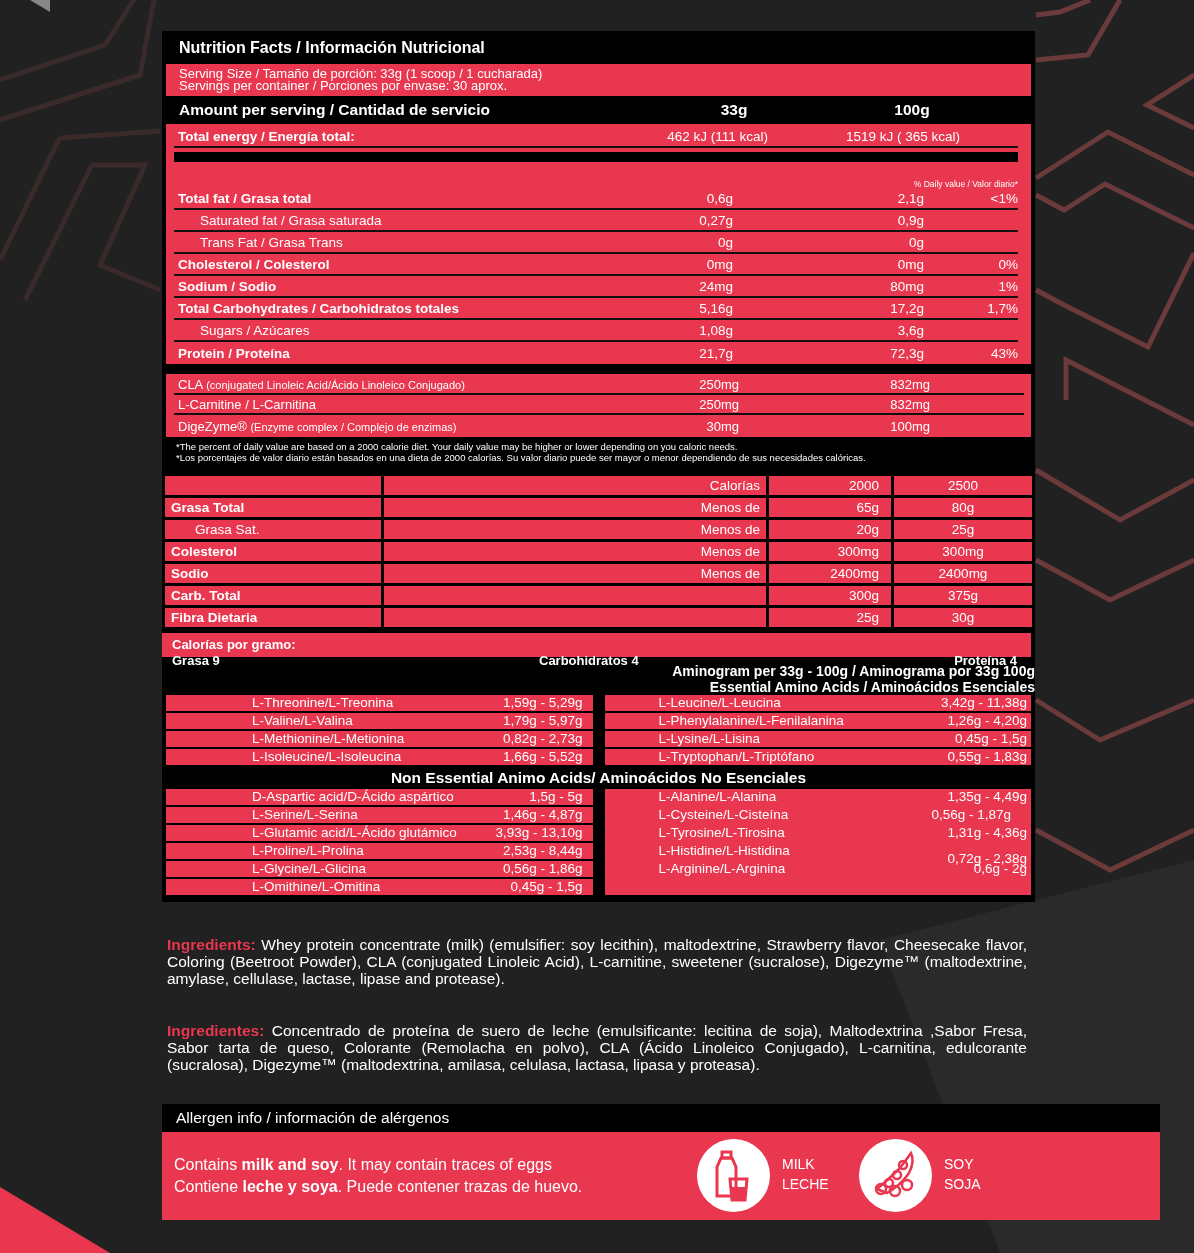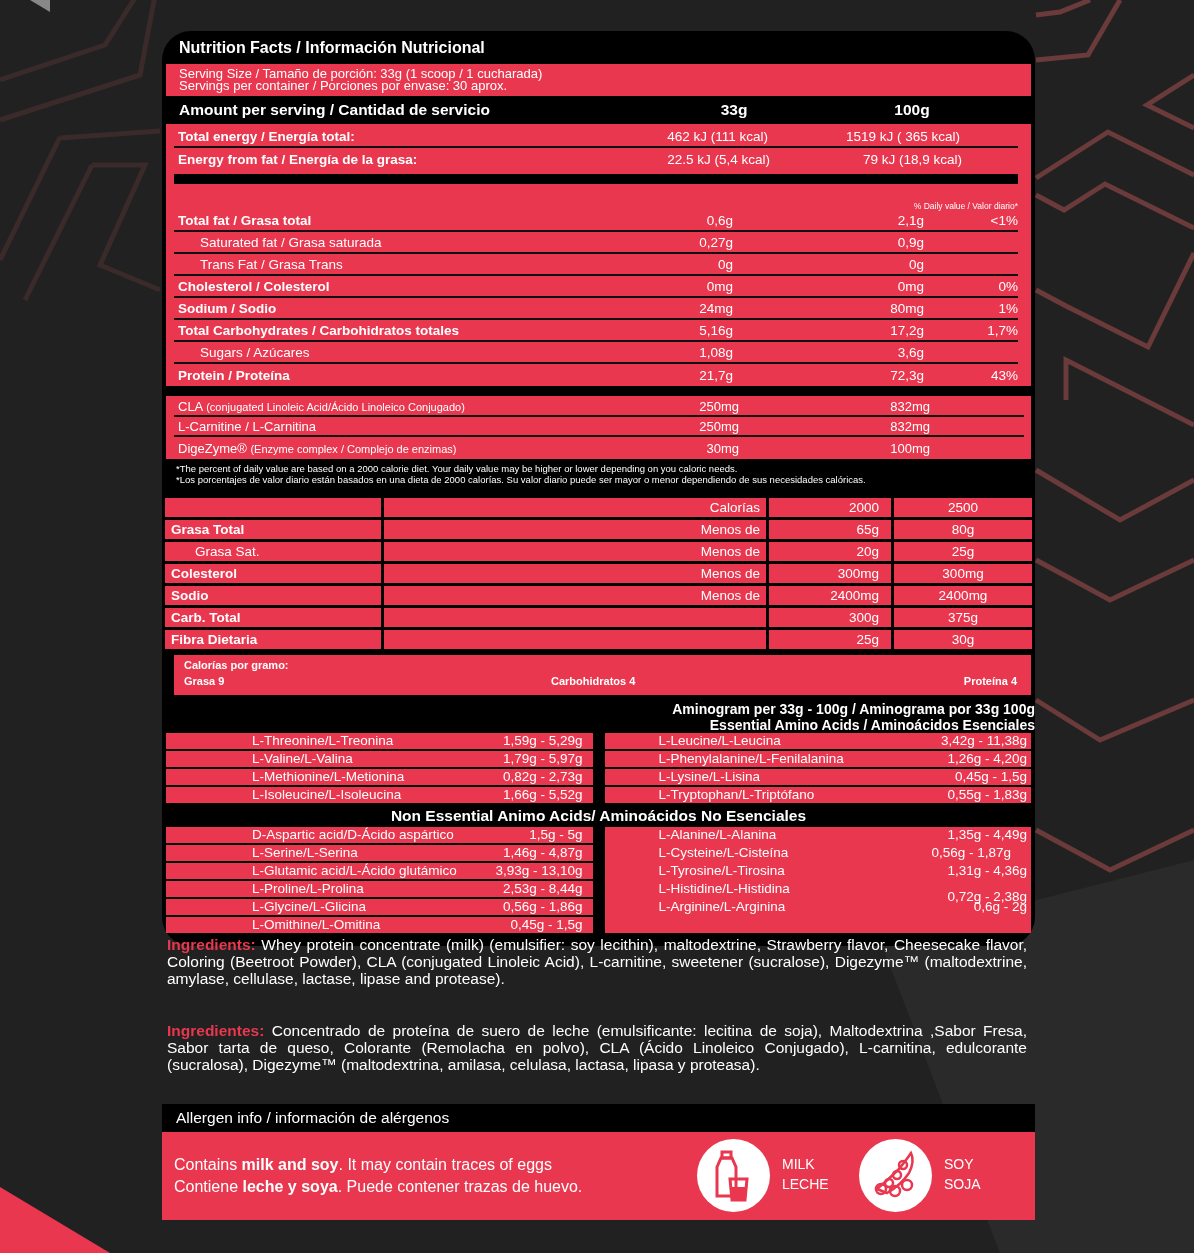--- a/index.html
+++ b/index.html
@@ -32,35 +32,35 @@
   .sline .v1{position:absolute;right:285px;}
   .sline .v2{position:absolute;right:94px;}
   .foot{font-size:9.5px;padding:4px 0 0 14px;height:36px;box-sizing:border-box;line-height:11px;}
   table.dv{border-collapse:separate;border-spacing:3px;width:873px;margin:0;}
   table.dv td{background:#e8374e;height:19px;font-size:13.5px;padding:0 6px;}
   table.dv td.lbl{width:180px;font-weight:bold;}
   table.dv td.lbl.ind{padding-left:30px;font-weight:normal;}
   table.dv td.mid{text-align:right;}
   table.dv td.n{width:104px;text-align:right;padding-right:12px;}
   table.dv td.n2{width:126px;text-align:center;}
-  .cpg{margin:3px 4px 0 12px;height:40px;position:relative;font-size:11px;font-weight:bold;}
+  .cpg{margin:3px 4px 0 0;height:24px;position:relative;font-size:13px;font-weight:bold;}
   .cpg .a{position:absolute;left:10px;top:4px;}
   .cpg .b{position:absolute;left:10px;top:20px;}
   .cpg .c{position:absolute;left:377px;top:20px;}
   .cpg .d{position:absolute;right:14px;top:20px;}
   .amino-h{text-align:right;font-weight:bold;font-size:14px;line-height:16px;padding-top:6px;}
   .agrid{display:flex;gap:12px;padding:0 4px 0 4px;}
   .acol{flex:1;}
   .aline{height:16px;margin-bottom:2px;position:relative;font-size:13.5px;line-height:16px;}
   .aline .n{position:absolute;left:86px;}
   .aline .v{position:absolute;right:10px;}
   .ne-h{text-align:center;font-weight:bold;font-size:15.5px;height:22px;line-height:22px;}
   .ingr{position:absolute;left:167px;width:860px;font-size:15.5px;line-height:17px;text-align:justify;z-index:1;color:#fff;}
   .ingr .k{color:#e8374e;font-weight:bold;}
-  .allergen{position:absolute;left:162px;top:1104px;width:873px;z-index:1;}
+  .allergen{position:absolute;left:162px;top:1104px;width:998px;z-index:1;}
   .al-h{background:#000;height:28px;line-height:28px;padding-left:14px;font-size:15.5px;}
   .al-b{background:#e8374e;height:88px;position:relative;}
   .al-t{position:absolute;left:12px;top:22px;font-size:16px;line-height:22px;}
   .circ{position:absolute;width:73px;height:73px;border-radius:50%;background:#fff;top:7px;}
   .al-lbl{position:absolute;font-size:14px;line-height:20px;top:22px;}
 </style>
 </head>
 <body>
 
 <svg class="bg" viewBox="0 0 1194 1253">
@@ -85,42 +85,37 @@
     <polyline points="1036,700 1100,740 1194,700"></polyline>
     <polyline points="1036,830 1110,870 1194,830"></polyline>
     <polyline points="1036,960 1130,1000 1194,960"></polyline>
   </g>
   <polygon points="30,0 50,0 50,12" fill="#888"></polygon>
   <polygon points="0,1187 0,1253 110,1253" fill="#e8374e"></polygon>
   <polygon points="880,940 1194,860 1194,1253 1000,1253" fill="#2a2a2a"></polygon>
 </svg>
 
 <div class="panel">
-  <div class="blk" style="padding-bottom:9px;border-radius:29px;">
+  <div class="blk" style="padding-bottom:3px;">
     <div class="row hdr1">Nutrition Facts / Información Nutricional</div>
     <div class="red serv">
       <div>Serving Size / Tamaño de porción: 33g (1 scoop / 1 cucharada)</div>
       <div>Servings per container / Porciones por envase: 30 aprox.</div>
     </div>
     <div class="row amt" style="position:relative;">
       <span>Amount per serving / Cantidad de servicio</span>
       <span class="c1">33g</span>
       <span class="c2">100g</span>
     </div>
 
     <div class="red sec" style="padding-top:2px;">
       <div class="nline row">
         <span class="lab b">Total energy / Energía total:</span>
         <span class="v1" style="right:250px;">462 kJ (111 kcal)</span>
         <span class="v2" style="right:58px;">1519 kJ ( 365 kcal)</span>
-      </div>
-      <div class="nline row" style="border-bottom:none;">
-        <span class="lab b">Energy from fat / Energía de la grasa:</span>
-        <span class="v1" style="right:248px;">22.5 kJ (5,4 kcal)</span>
-        <span class="v2" style="right:56px;">79  kJ (18,9 kcal)</span>
       </div>
       <div class="blackbar"></div>
       <div class="dvhead">
         <span class="t">% Daily value / Valor diario*</span>
       </div>
       <div class="nline row">
           <span class="lab b">Total fat / Grasa total</span>
           <span class="v1">0,6g</span>
           <span class="v2">2,1g</span>
           <span class="v3">&lt;1%</span>

